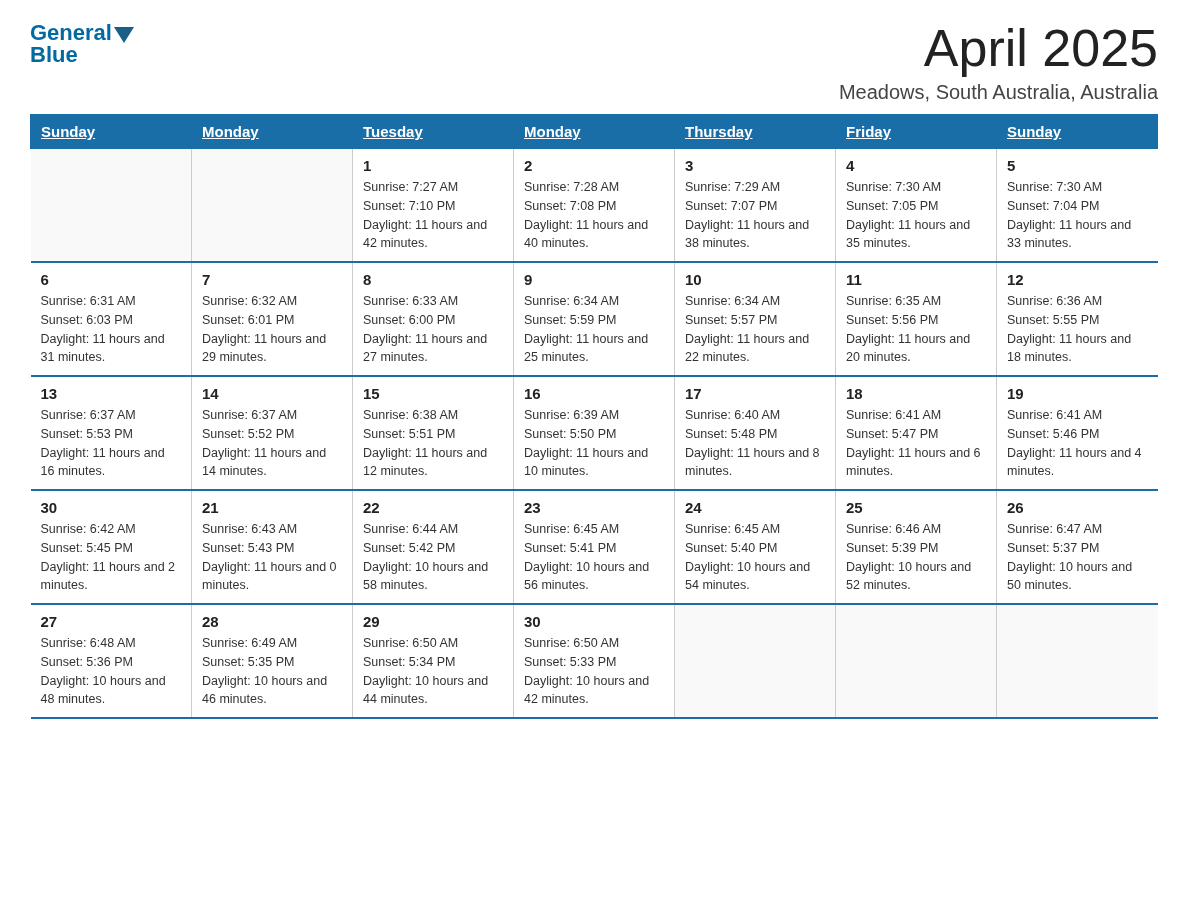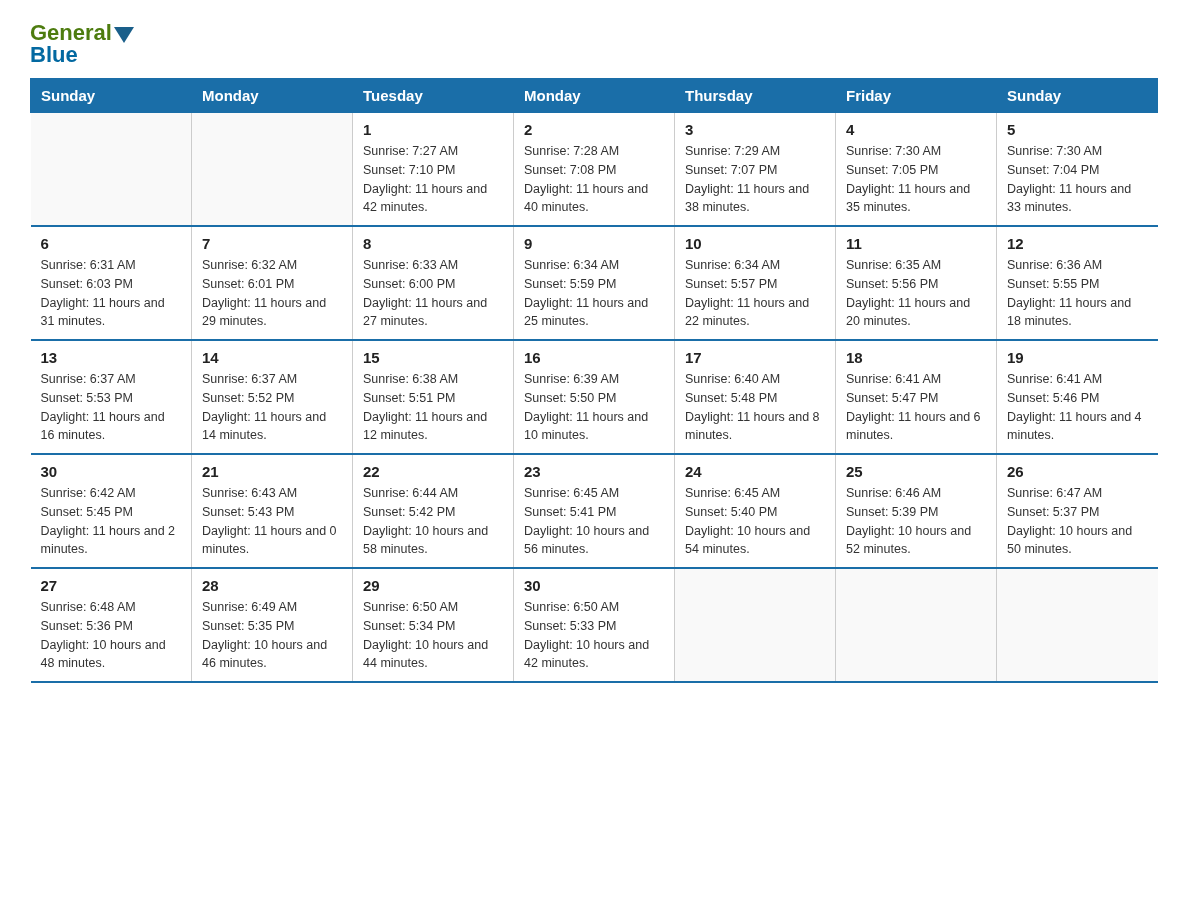--- a/index.html
+++ b/index.html
@@ -22,21 +22,21 @@
       flex-direction: column;
       align-items: flex-start;
     }
     .logo-text {
       display: flex;
       align-items: center;
       font-size: 22px;
       font-weight: bold;
       color: #333;
     }
-    .logo-general { color: #4d7c0f; text-align: center; }
+    .logo-general { color: #0369a1; text-align: center; }
     .logo-arrow {
       display: inline-block;
       width: 0;
       height: 0;
       border-left: 10px solid transparent;
       border-right: 10px solid transparent;
       border-top: 16px solid #1a5f8a;
       margin-left: 2px;
       margin-top: 4px;
     }
@@ -68,20 +68,21 @@
     thead tr {
       background-color: #1a6ea8;
     }
     thead th {
       color: #fff;
       font-weight: bold;
       font-size: 15px;
       padding: 8px 10px;
       text-align: left;
       border: 1px solid #1a6ea8;
+      text-decoration: underline;
     }
     tbody tr {
       border-bottom: 2px solid #1a6ea8;
     }
     tbody td {
       vertical-align: top;
       padding: 8px 10px;
       font-size: 13px;
       color: #222;
       border-right: 1px solid #ccc;
@@ -110,20 +111,24 @@
 </head>
 <body>
 
 <div class="header">
   <div class="logo">
     <div class="logo-text">
       <span class="logo-general">General</span>
       <span class="logo-arrow"></span>
     </div>
     <span class="logo-sub">Blue</span>
+  </div>
+  <div class="title-block">
+    <div class="calendar-title">April 2025</div>
+    <div class="calendar-subtitle">Meadows, South Australia, Australia</div>
   </div>
 </div>
 
 <table>
   <thead>
     <tr>
     <th>Sunday</th>
         <th>Monday</th>
         <th>Tuesday</th>
         <th>Monday</th>

